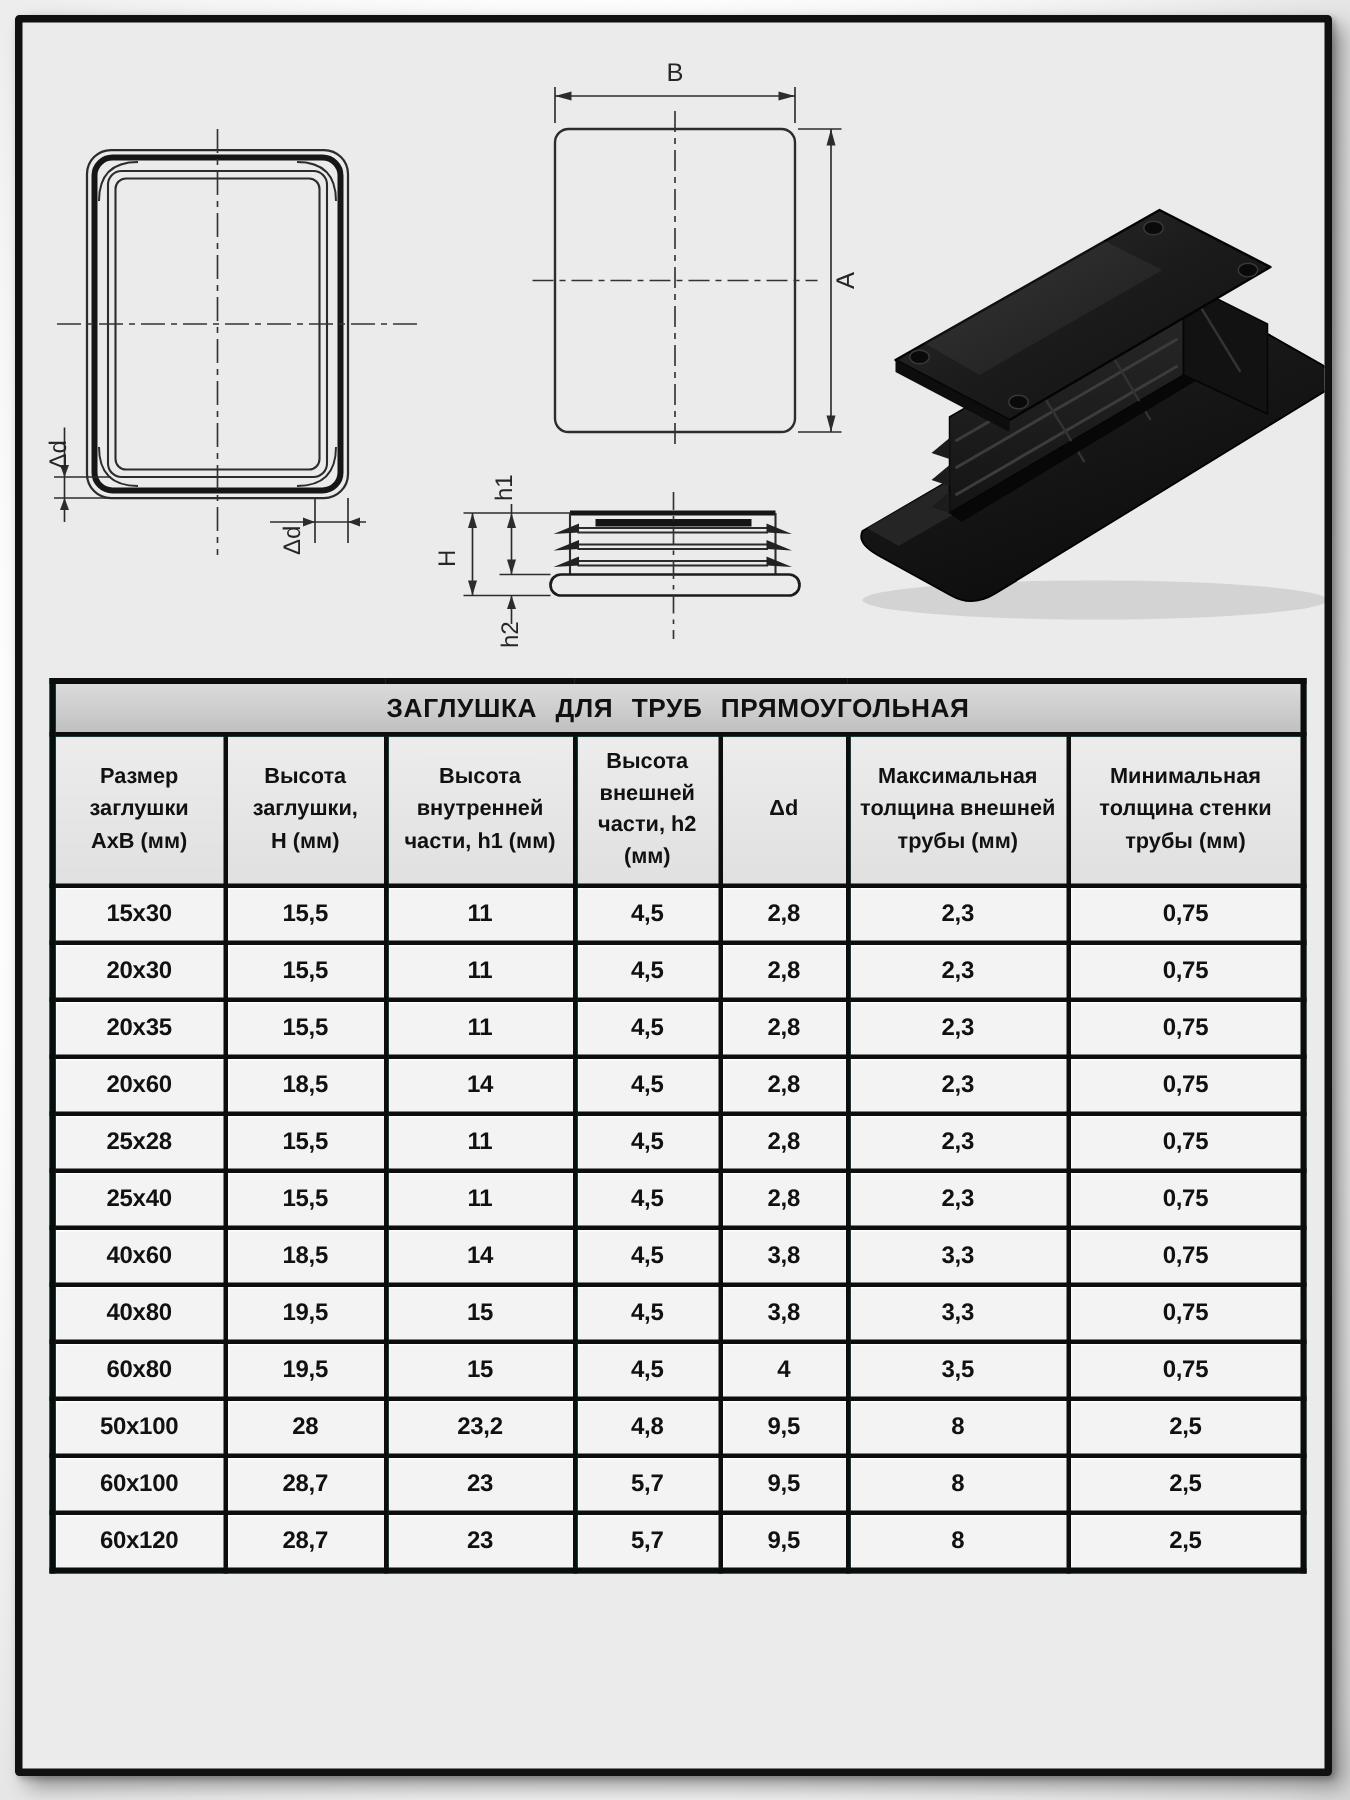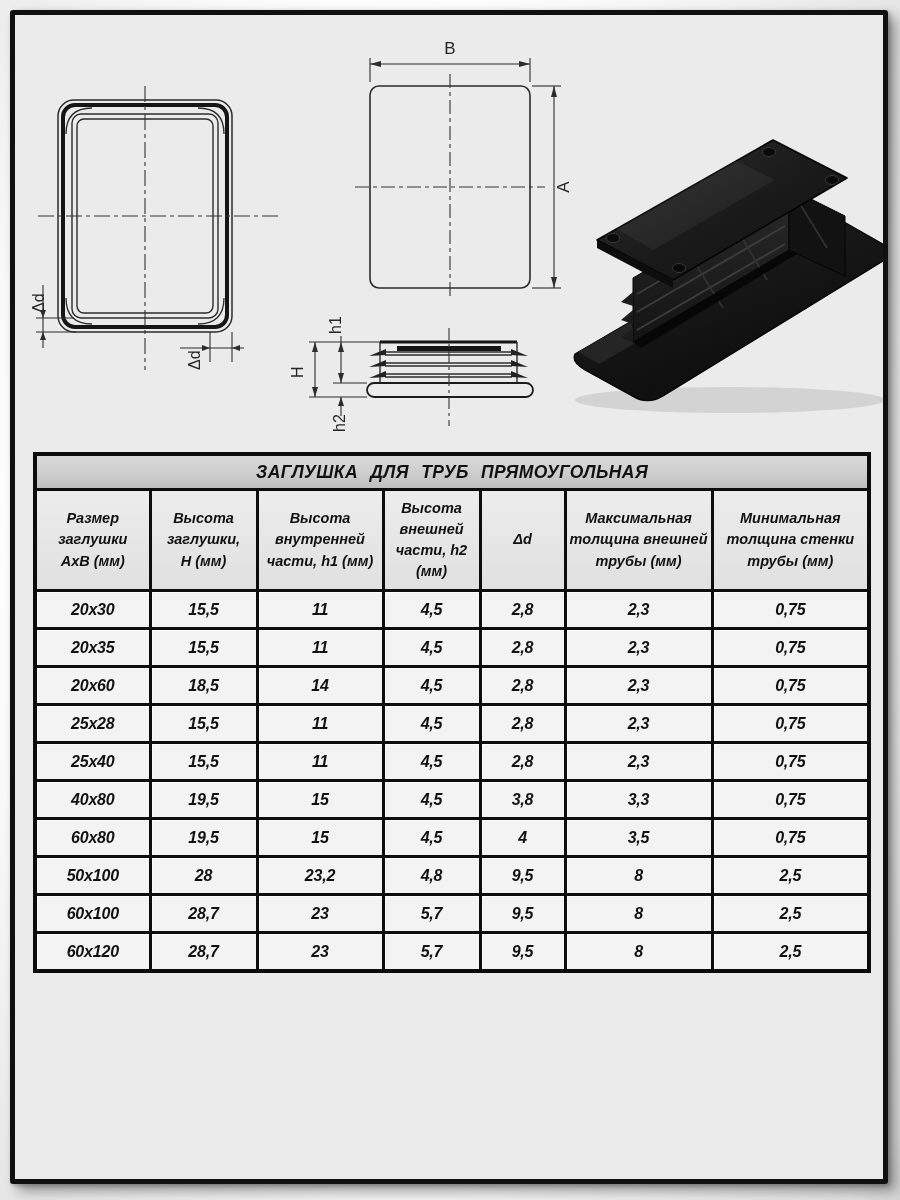--- a/index.html
+++ b/index.html
@@ -17,21 +17,20 @@
   }
   .abs{position:absolute;}
   svg text{font-family:"Liberation Sans","DejaVu Sans",sans-serif;fill:#262626;}
 
   
   table.spec{
     position:absolute;left:18px;top:437px;width:834px;
     border-collapse:collapse;table-layout:fixed;
     background:#0f766e;
     border:4px solid #0c0c0c;
-    font-style:italic;
   }
   table.spec td,table.spec th{
     border:3px solid #0d0d0d;
     text-align:center;vertical-align:middle;
     color:#111;
     overflow:hidden;
   }
   tr.title-row td{
     height:30px;
     background:linear-gradient(180deg,#dadada 0%,#cdcdcd 55%,#bfbfbf 100%);
@@ -244,20 +243,29 @@
 (мм)</th>
         <th>Δd</th>
         <th>Максимальная
 толщина внешней
 трубы (мм)</th>
         <th>Минимальная
 толщина стенки
 трубы (мм)</th>
       </tr>
 
+    <tr class="data-row">
+          <td>15x30</td>
+          <td>15,5</td>
+          <td>11</td>
+          <td>4,5</td>
+          <td>2,8</td>
+          <td>2,3</td>
+          <td>0,75</td>
+        </tr>
         <tr class="data-row">
           <td>20x30</td>
           <td>15,5</td>
           <td>11</td>
           <td>4,5</td>
           <td>2,8</td>
           <td>2,3</td>
           <td>0,75</td>
         </tr>
         <tr class="data-row">
@@ -287,20 +295,29 @@
           <td>2,3</td>
           <td>0,75</td>
         </tr>
         <tr class="data-row">
           <td>25x40</td>
           <td>15,5</td>
           <td>11</td>
           <td>4,5</td>
           <td>2,8</td>
           <td>2,3</td>
+          <td>0,75</td>
+        </tr>
+        <tr class="data-row">
+          <td>40x60</td>
+          <td>18,5</td>
+          <td>14</td>
+          <td>4,5</td>
+          <td>3,8</td>
+          <td>3,3</td>
           <td>0,75</td>
         </tr>
         <tr class="data-row">
           <td>40x80</td>
           <td>19,5</td>
           <td>15</td>
           <td>4,5</td>
           <td>3,8</td>
           <td>3,3</td>
           <td>0,75</td>

